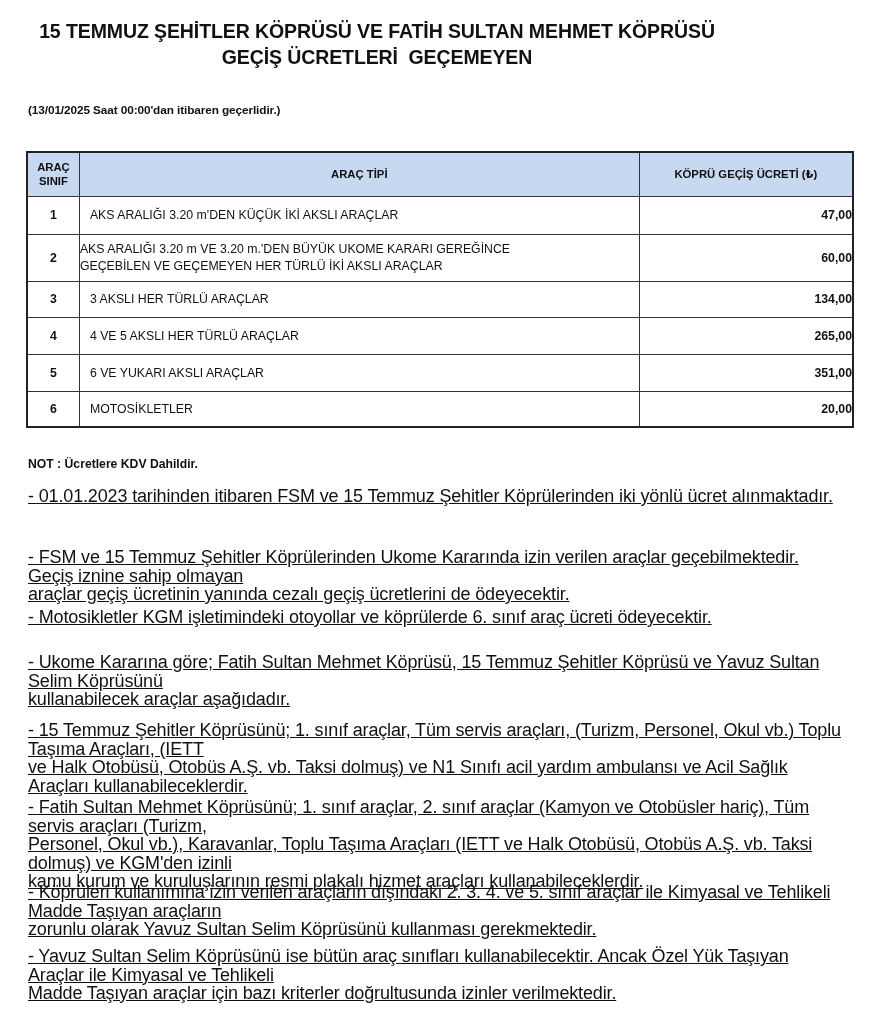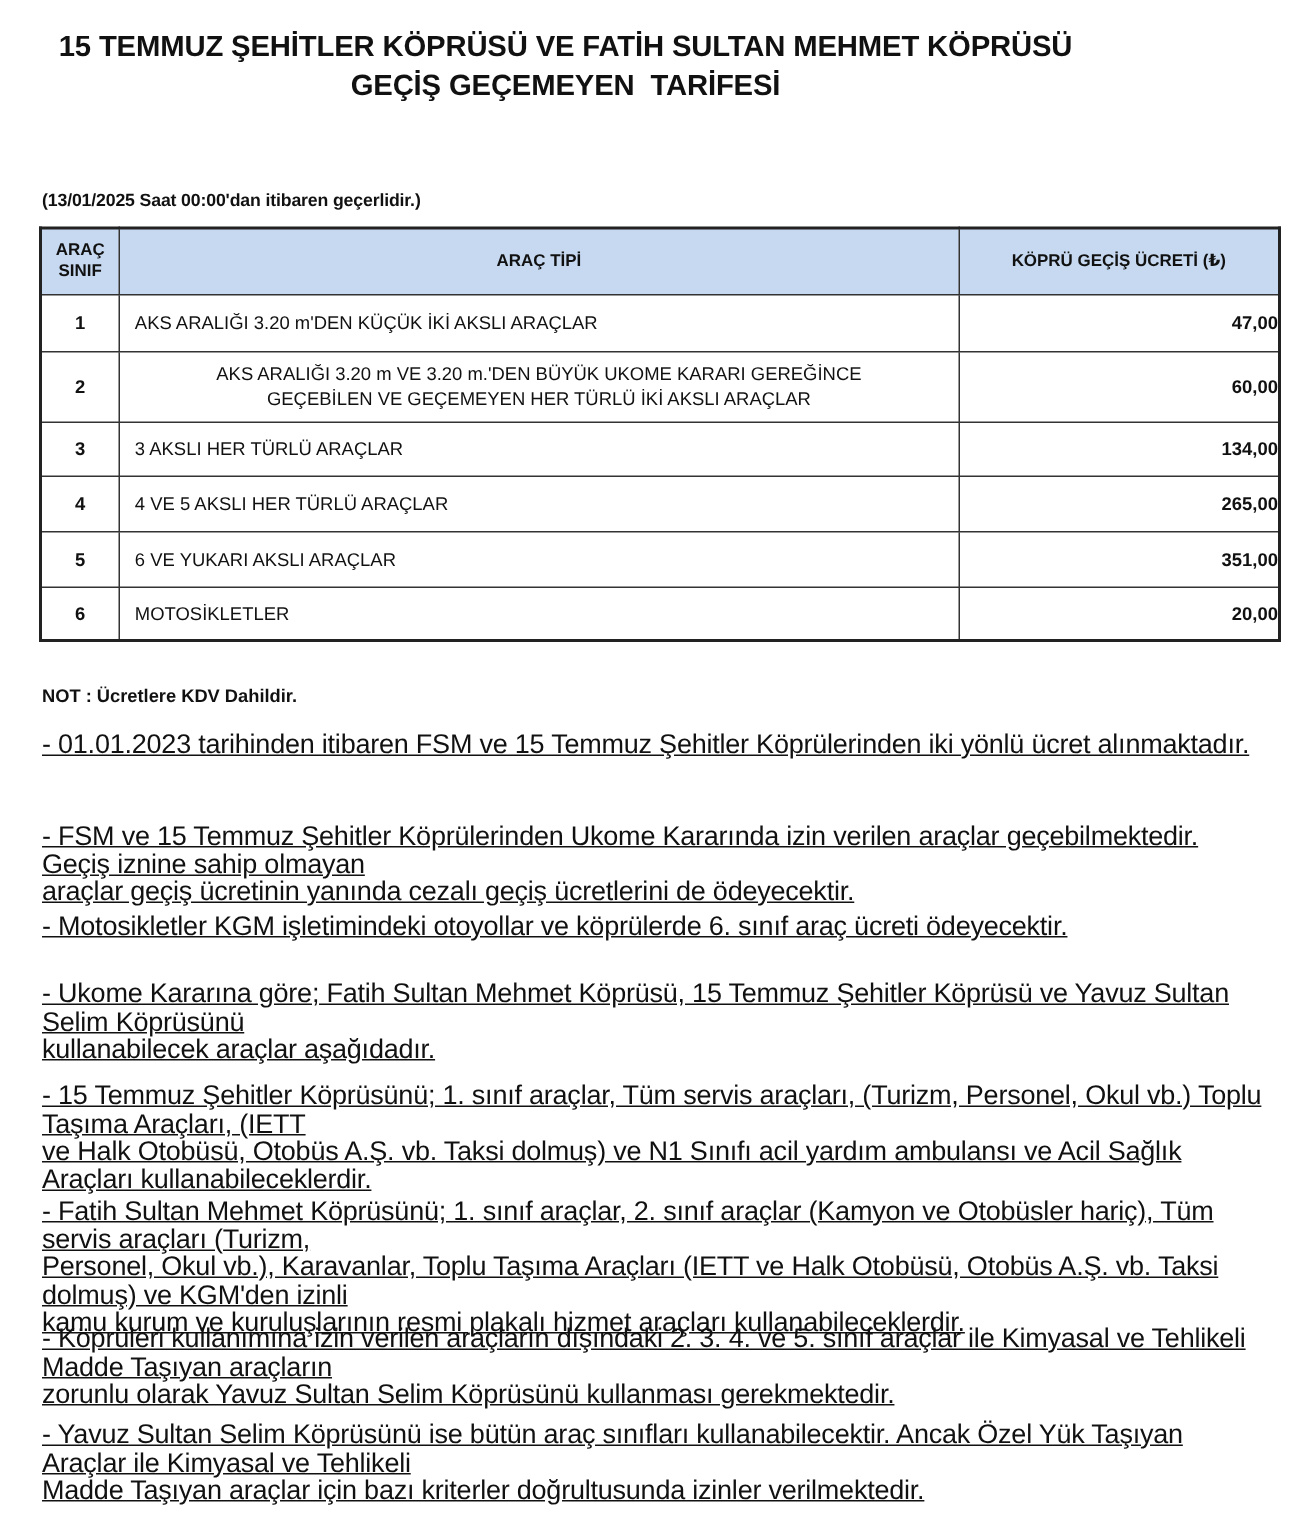--- a/index.html
+++ b/index.html
@@ -12,40 +12,40 @@
       color: #111111;
     }
     .title {
       position: absolute; left: 0; width: 754px; top: 18px;
       text-align: center; font-weight: bold; font-size: 19.5px; line-height: 26px;
       letter-spacing: -0.1px;
     }
     .title div { white-space: pre; }
     .validity {
       position: absolute; left: 28px; top: 103px;
-      font-weight: bold; font-size: 11.8px; letter-spacing: -0.1px; margin-top: 23px;
+      font-weight: bold; font-size: 11.8px; letter-spacing: -0.1px;
     }
     table.tariff {
       position: absolute; left: 26px; top: 151px; width: 828px;
       border-collapse: collapse; border: 2px solid #222;
     }
     table.tariff th, table.tariff td {
       border: 1.5px solid #333;
     }
     table.tariff thead th {
       background: #c6d9f0; font-weight: bold; font-size: 11.3px; height: 44px;
       text-align: center; vertical-align: middle; line-height: 14px;
     }
     .col-class { width: 50px; }
     .col-type { width: 534px; margin-top: 39px; }
     .col-fee { width: 204px; }
     table.tariff td { font-size: 12.3px; vertical-align: middle; }
     td.cls { text-align: center; font-weight: bold; font-size: 12.5px; }
     td.type { padding-left: 10px; }
-    td.type.center { text-align: center; padding-left: 0; line-height: 17px; }
+    td.type.center { text-align: left; padding-left: 0; line-height: 17px; }
     td.fee { text-align: right; font-weight: bold; font-size: 11px; }
     .r1 td { height: 38px; }
     .r2 td { height: 47px; }
     .r3 td { height: 36px; }
     .r4 td { height: 37px; }
     .r5 td { height: 37px; }
     .r6 td { height: 36px; }
 
     .note-head {
       position: absolute; left: 28px; top: 457px;
@@ -56,21 +56,21 @@
       font-size: 18px; line-height: 18.5px; letter-spacing: -0.15px;
       white-space: pre-line;
       text-decoration: underline;
     }
   </style>
 </head>
 <body>
 
 <div class="title">
   <div>15 TEMMUZ ŞEHİTLER KÖPRÜSÜ VE FATİH SULTAN MEHMET KÖPRÜSÜ</div>
-  <div>GEÇİŞ GEÇEMEYEN  TARİFESİ</div>
+  <div>GEÇİŞ ÜCRETLERİ  GEÇEMEYEN</div>
 </div>
 
 <div class="validity">(13/01/2025 Saat 00:00'dan itibaren geçerlidir.)</div>
 
 <table class="tariff">
   <thead>
     <tr>
       <th class="col-class">
         <div>ARAÇ</div>
         <div>SINIF</div>

